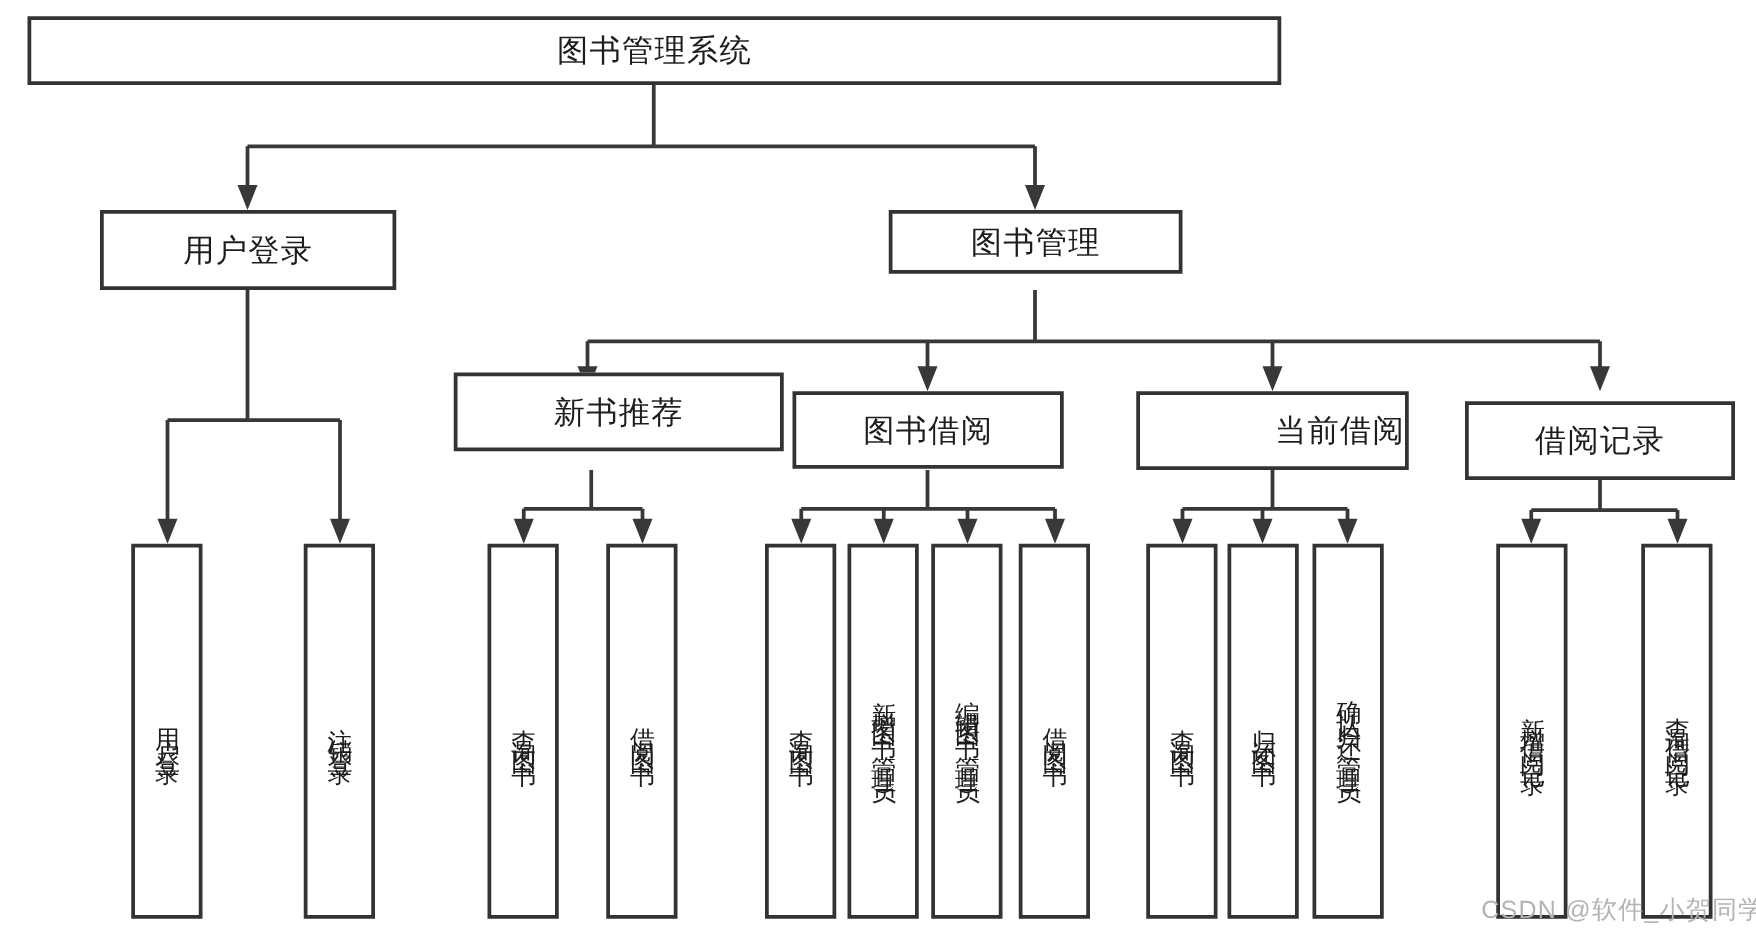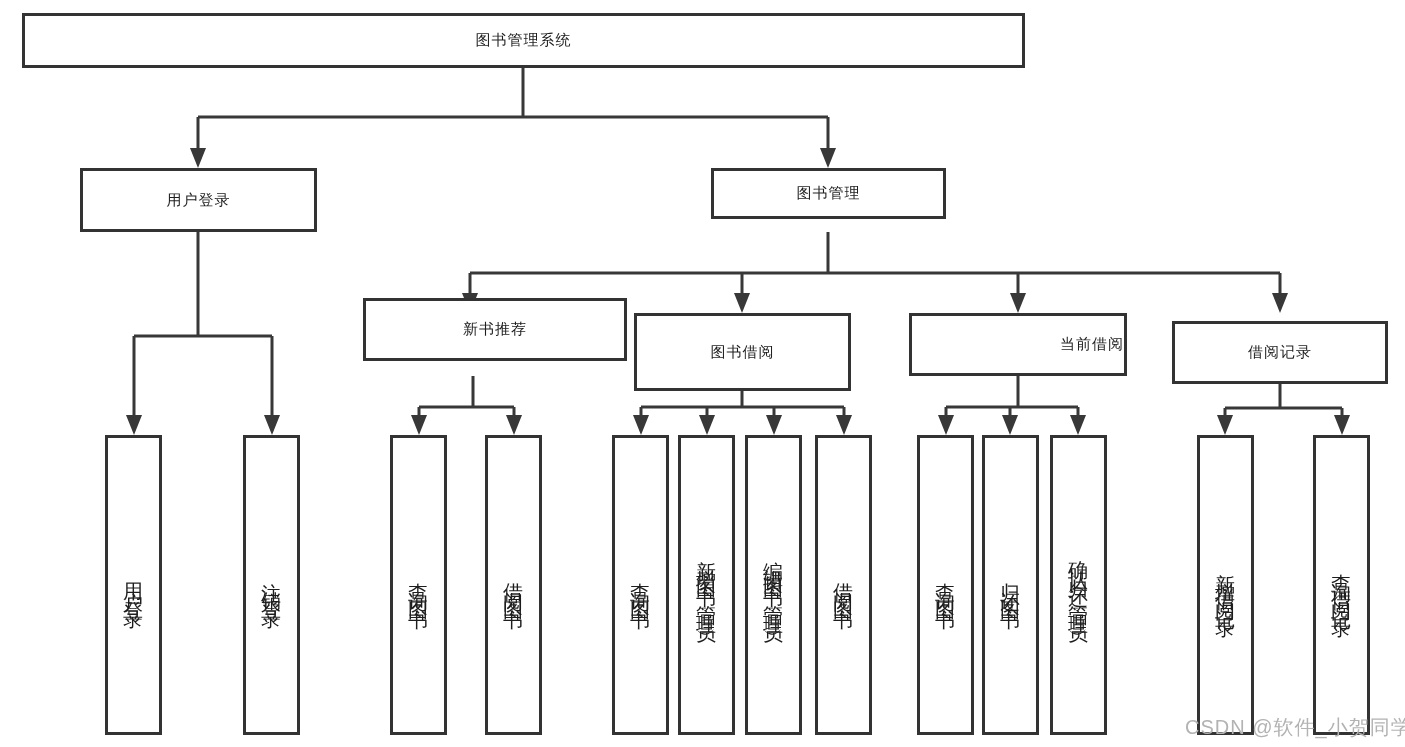--- a/index.html
+++ b/index.html
@@ -19,21 +19,21 @@
   }
   .box {
     position: absolute;
     box-sizing: border-box;
     border: 3px solid #333333;
     background: #ffffff;
     display: flex;
     align-items: center;
     justify-content: center;
     color: #1d1d1d;
-    font-size: 15px;
+    font-size: 25px;
     letter-spacing: 1px;
     white-space: nowrap;
   }
   .leaf {
     position: absolute;
     box-sizing: border-box;
     border: 3px solid #333333;
     background: #ffffff;
     display: flex;
     align-items: center;
@@ -114,21 +114,21 @@
   <div class="box" style="left:80px; top:168px; width:237px; height:64px;">
     <span>用户登录</span>
   </div>
   <div class="box" style="left:711px; top:168px; width:235px; height:51px;">
     <span>图书管理</span>
   </div>
 
   <div class="box" style="left:363px; top:298px; width:264px; height:63px;">
     <span>新书推荐</span>
   </div>
-  <div class="box" style="left:634px; top:313px; width:217px; height:78px;">
+  <div class="box" style="left:634px; top:313px; width:217px; height:62px;">
     <span>图书借阅</span>
   </div>
   <div class="box" style="left:909px; top:313px; width:218px; height:63px;justify-content:flex-end;">
     <span>当前借阅</span>
   </div>
   <div class="box" style="left:1172px; top:321px; width:216px; height:63px;">
     <span>借阅记录</span>
   </div>
 
   <div class="leaf" style="left:105px;">

